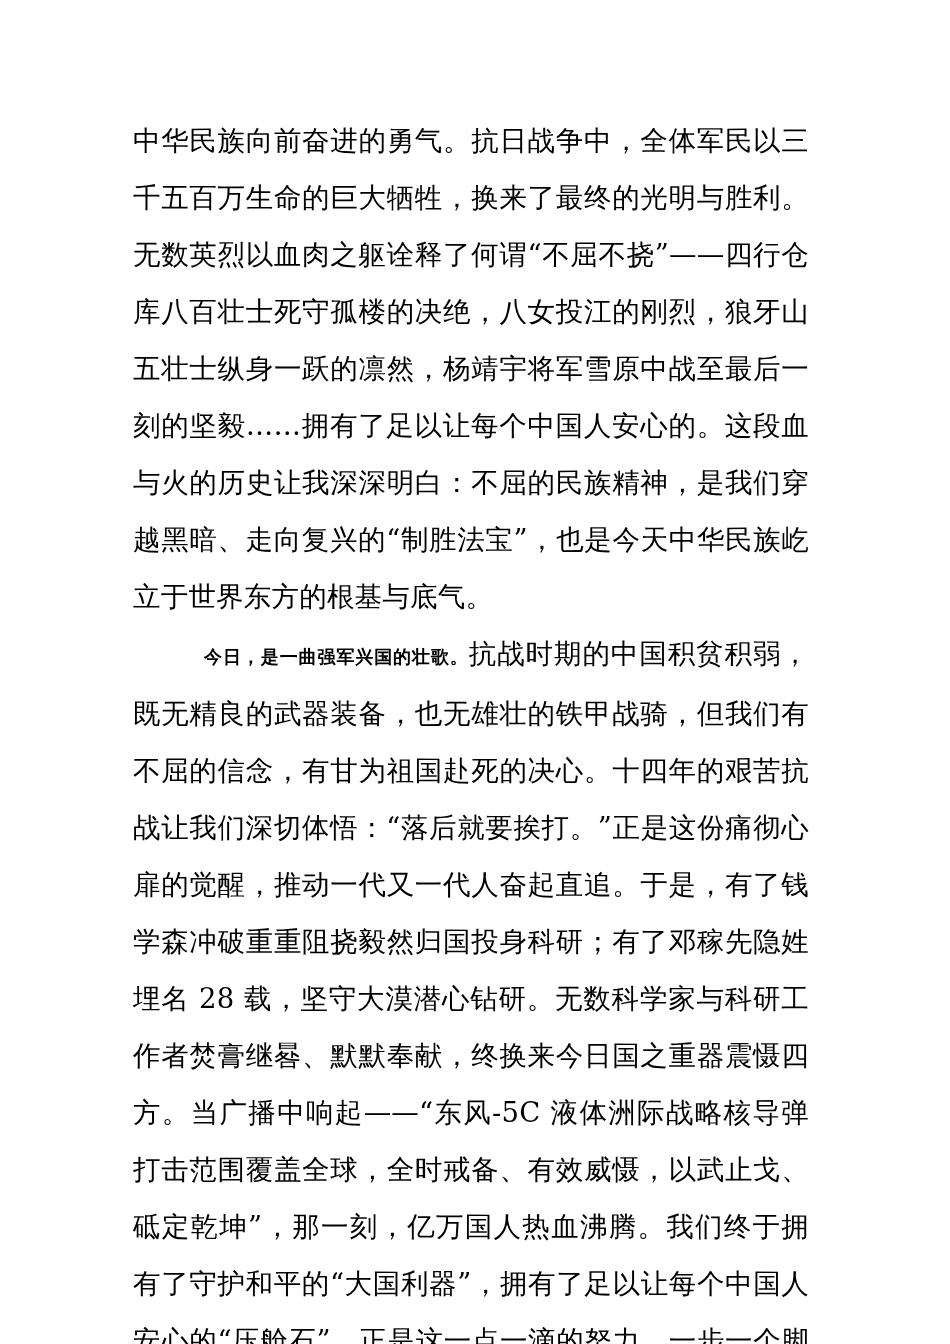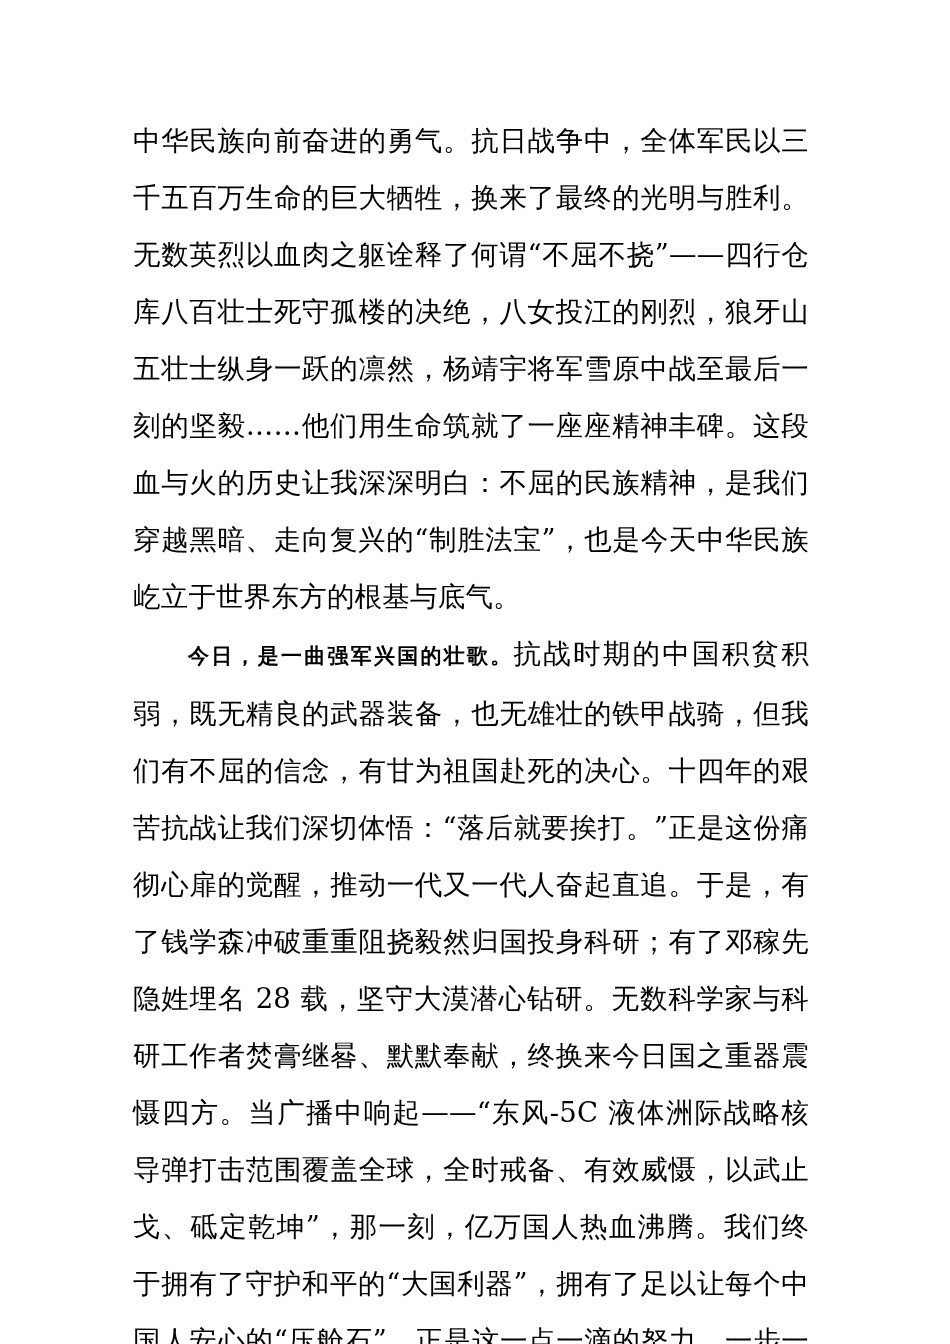--- a/index.html
+++ b/index.html
@@ -38,34 +38,35 @@
   }
   .para + .para {
     margin-top: 0;
   }
   .indent {
     text-indent: 2em;
   }
   .lead {
     font-weight: bold;
     font-family: "DejaVu Sans", "Liberation Sans", sans-serif;
-    font-size: 21px;
+    font-size: 18px;
+    margin-left: 16px;
   }
   .body-run {
     font-family: "DejaVu Serif", "Liberation Serif", serif;
   }
 </style>
 </head>
 <body>
 
 <div class="page">
   <div class="content">
 
     <p class="para">
-      <span class="body-run">中华民族向前奋进的勇气。抗日战争中，全体军民以三千五百万生命的巨大牺牲，换来了最终的光明与胜利。无数英烈以血肉之躯诠释了何谓“不屈不挠”——四行仓库八百壮士死守孤楼的决绝，八女投江的刚烈，狼牙山五壮士纵身一跃的凛然，杨靖宇将军雪原中战至最后一刻的坚毅……他们用生命筑就了一座座精神丰碑。这段血与火的历史让我深深明白：不屈的民族精神，是我们穿越黑暗、走向复兴的“制胜法宝”，也是今天中华民族屹立于世界东方的根基与底气。</span>
+      <span class="body-run">中华民族向前奋进的勇气。抗日战争中，全体军民以三千五百万生命的巨大牺牲，换来了最终的光明与胜利。无数英烈以血肉之躯诠释了何谓“不屈不挠”——四行仓库八百壮士死守孤楼的决绝，八女投江的刚烈，狼牙山五壮士纵身一跃的凛然，杨靖宇将军雪原中战至最后一刻的坚毅……拥有了足以让每个中国人安心的。这段血与火的历史让我深深明白：不屈的民族精神，是我们穿越黑暗、走向复兴的“制胜法宝”，也是今天中华民族屹立于世界东方的根基与底气。</span>
     </p>
 
     <p class="para indent">
       <span class="lead">今日，是一曲强军兴国的壮歌。</span><span class="body-run">抗战时期的中国积贫积弱，既无精良的武器装备，也无雄壮的铁甲战骑，但我们有不屈的信念，有甘为祖国赴死的决心。十四年的艰苦抗战让我们深切体悟：“落后就要挨打。”正是这份痛彻心扉的觉醒，推动一代又一代人奋起直追。于是，有了钱学森冲破重重阻挠毅然归国投身科研；有了邓稼先隐姓埋名 28 载，坚守大漠潜心钻研。无数科学家与科研工作者焚膏继晷、默默奉献，终换来今日国之重器震慑四方。当广播中响起——“东风-5C 液体洲际战略核导弹打击范围覆盖全球，全时戒备、有效威慑，以武止戈、砥定乾坤”，那一刻，亿万国人热血沸腾。我们终于拥有了守护和平的“大国利器”，拥有了足以让每个中国人安心的“压舱石”。正是这一点一滴的努力、一步一个脚印的发展，铸</span>
     </p>
 
   </div>
 </div>
 
 </body></html>

